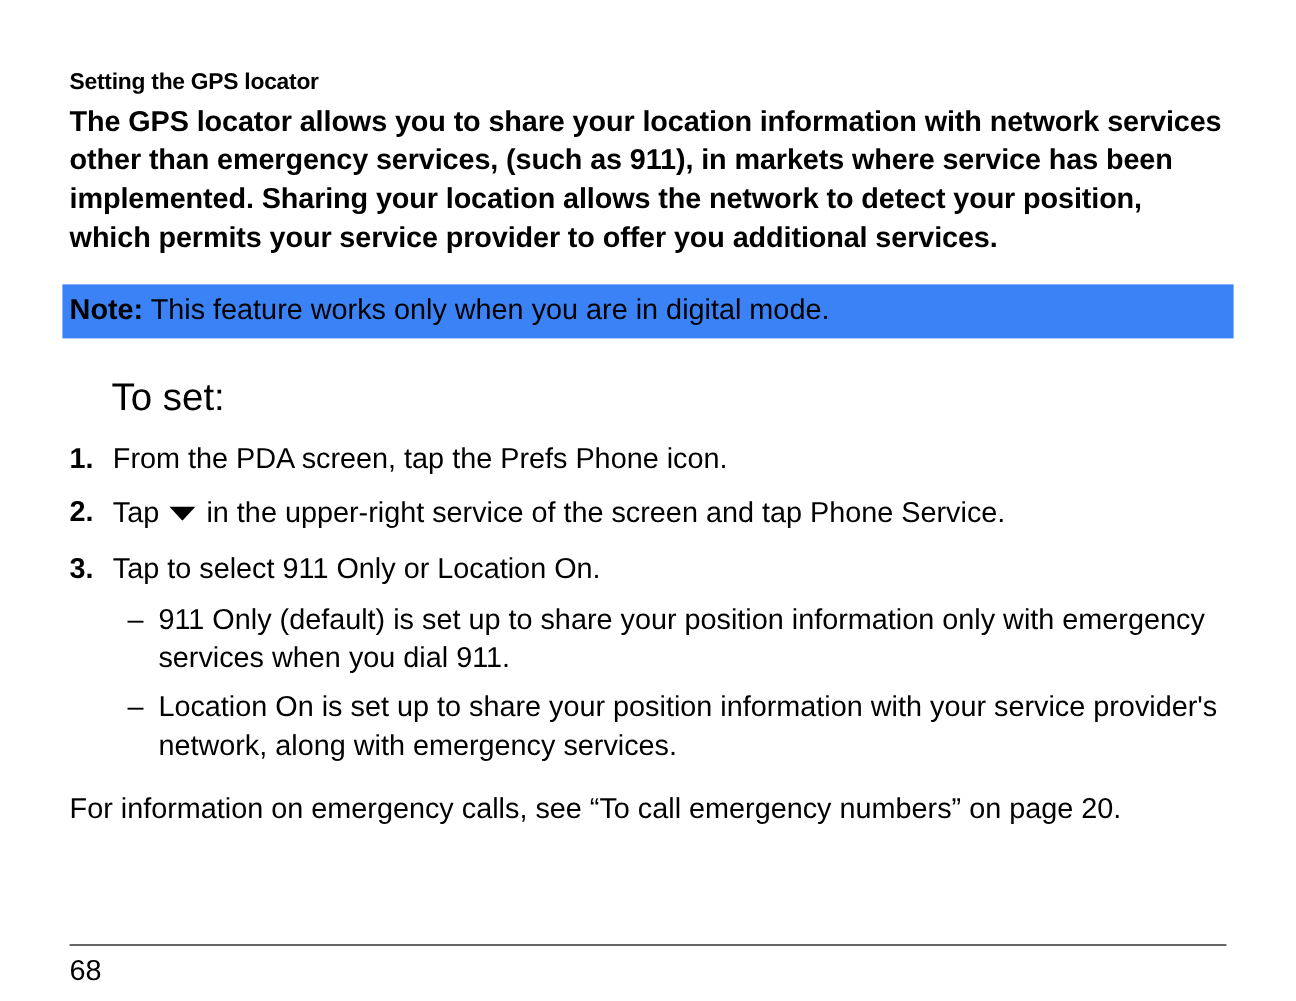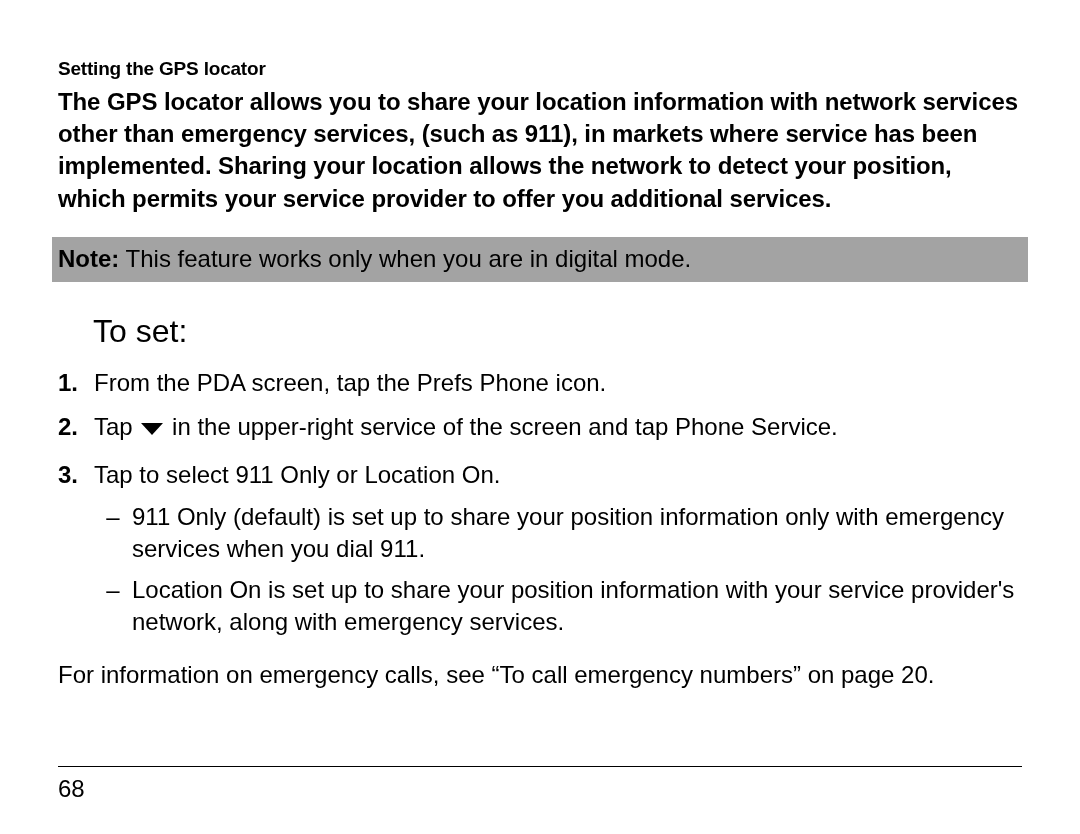--- a/index.html
+++ b/index.html
@@ -19,21 +19,21 @@
       font-weight: bold;
       margin-bottom: 4px;
       letter-spacing: -0.2px;
     }
     p.body-text {
       margin-bottom: 22px;
       letter-spacing: -0.1px;
       font-weight: bold;
     }
     .note-band {
-      background: #a3a3a3;
+      background: #3b82f6;
       padding: 6px 6px;
       margin: 0 -6px 28px -6px;
     }
     .note-band .bold { font-weight: bold; }
     h3.subheading {
       font-size: 32px;
       font-weight: normal;
       margin-bottom: 14px;
       margin-left: 35px;
     }
@@ -72,21 +72,21 @@
     }
     ul.bullets .bt { flex: 1; }
     p.refer {
       margin-left: 0;
       margin-top: 6px;
     }
     .footer {
       position: absolute;
       left: 58px;
       right: 58px;
-      bottom: 29px;
+      bottom: 8px;
       margin-top: 14px;
     }
     .rule {
       border-top: 1px solid #000;
       margin-bottom: 6px;
     }
     .footline {
       display: flex;
       justify-content: space-between;
       font-size: 24px;

